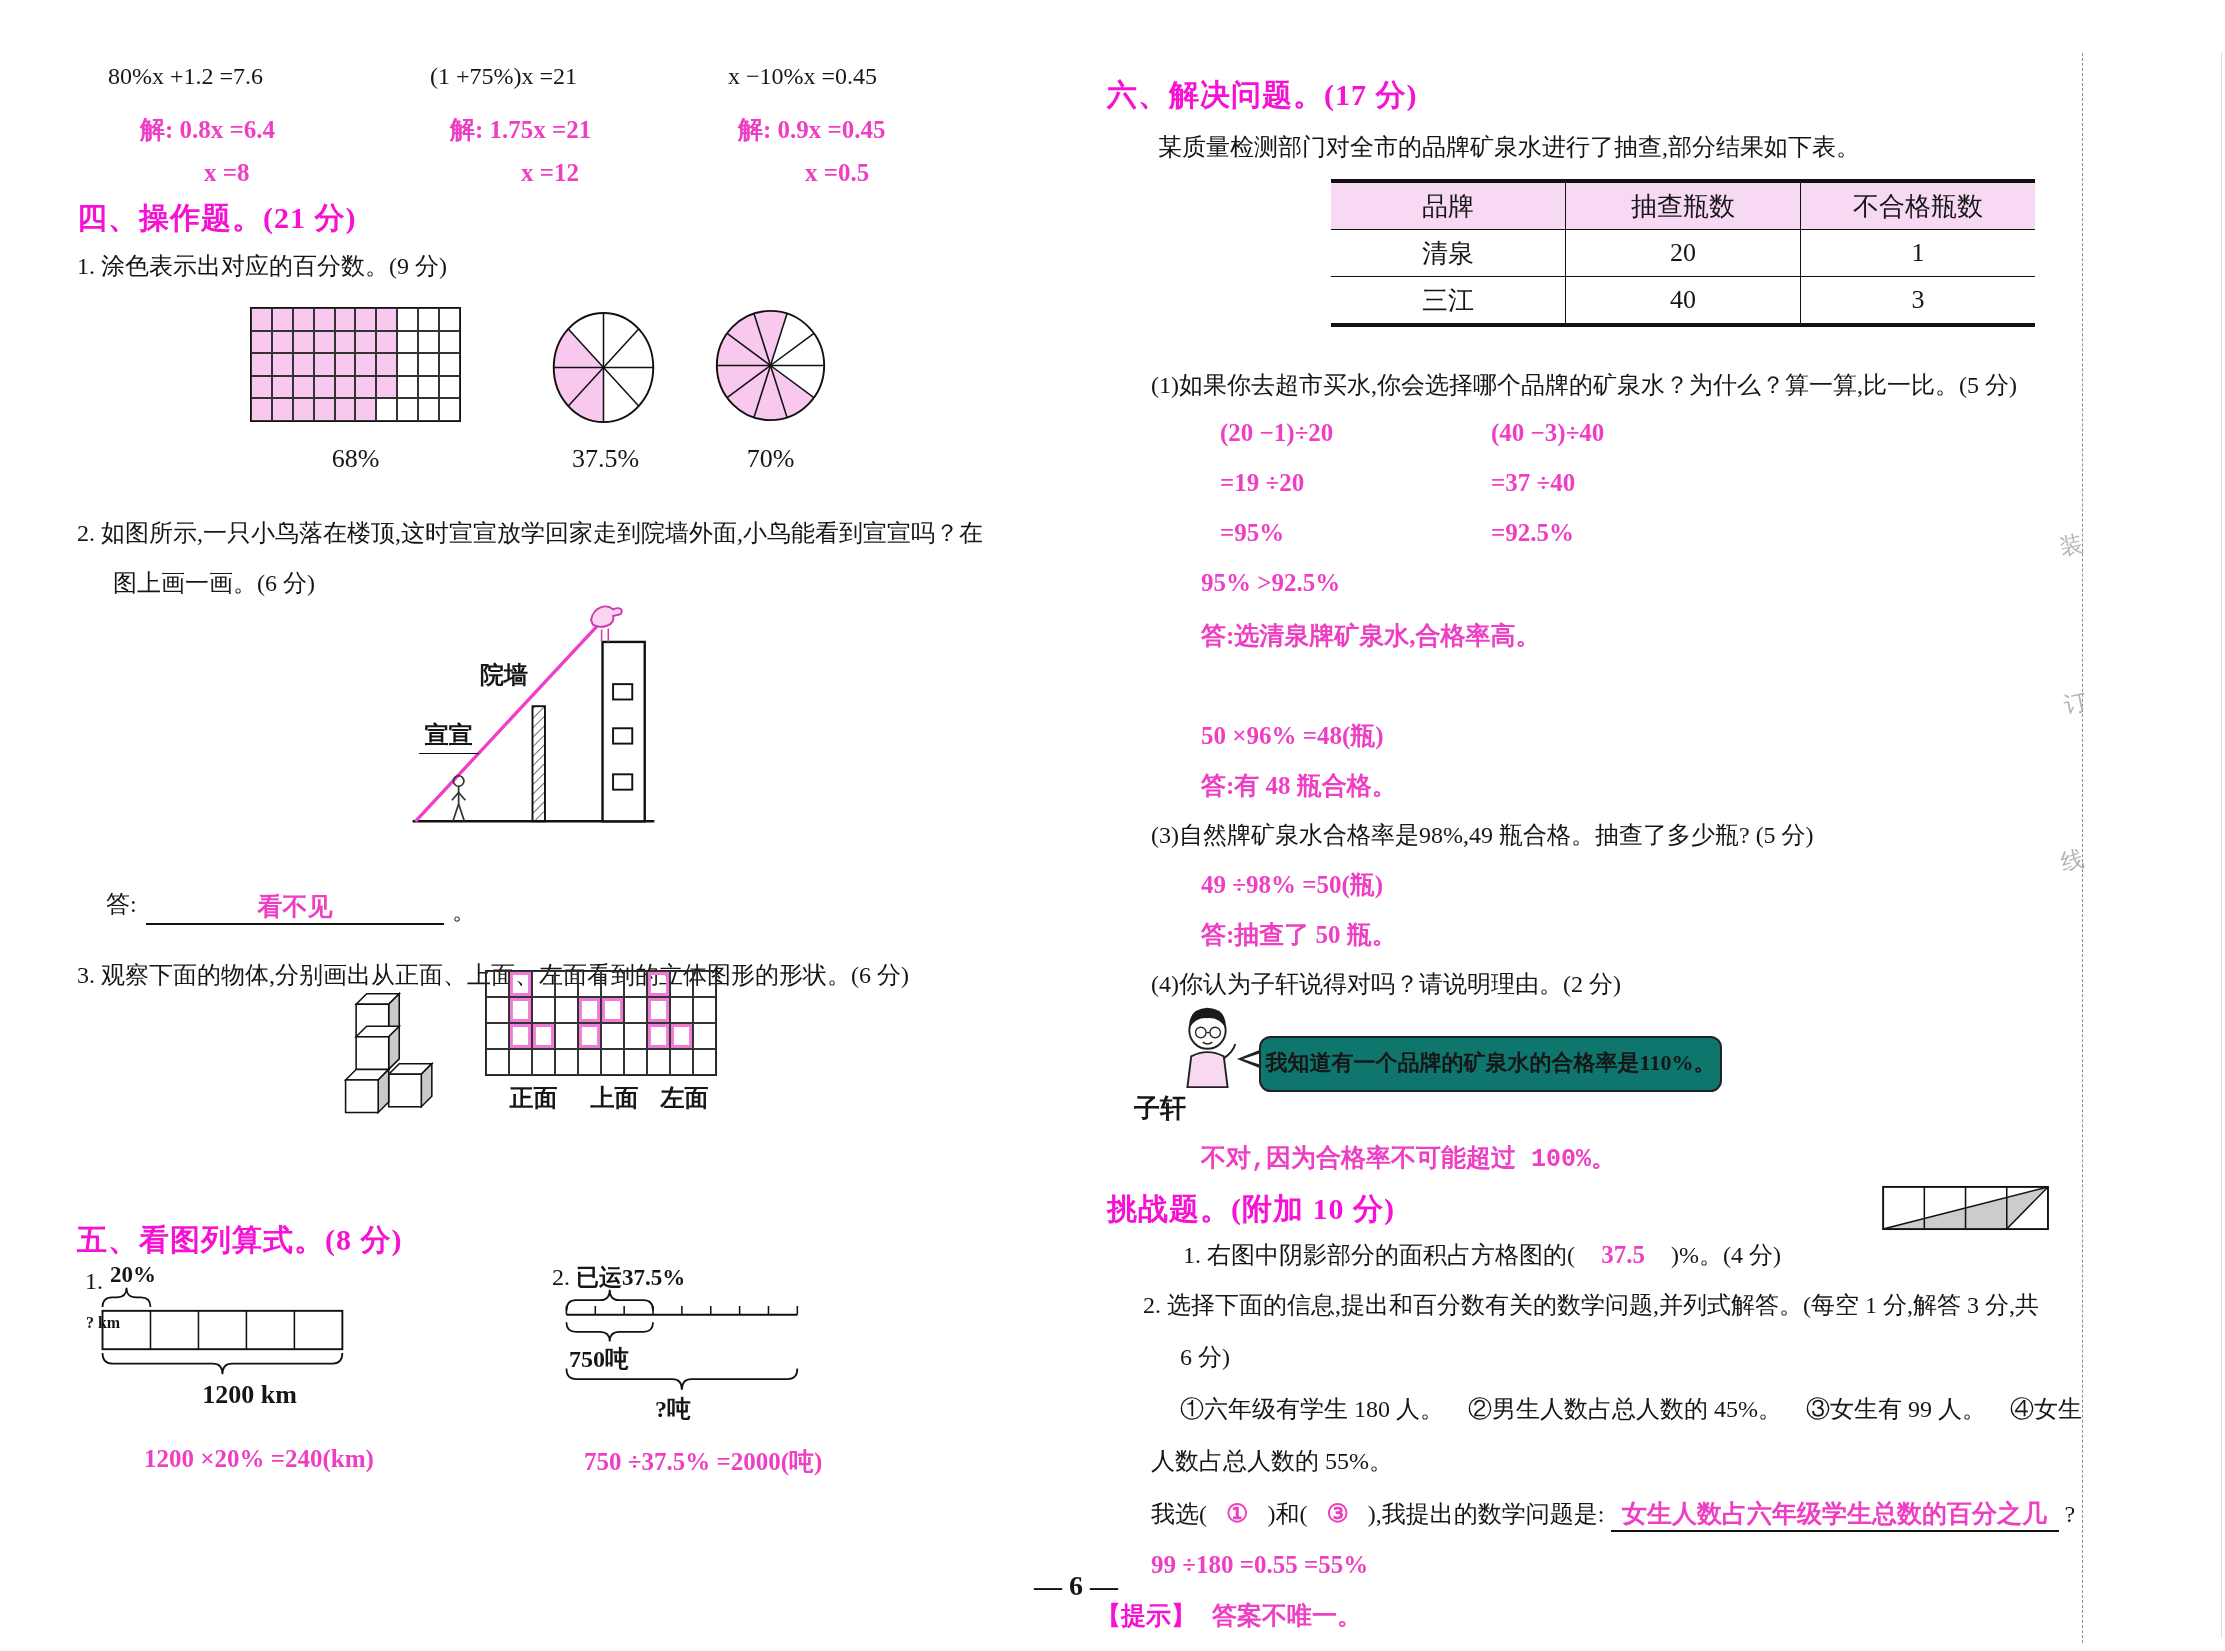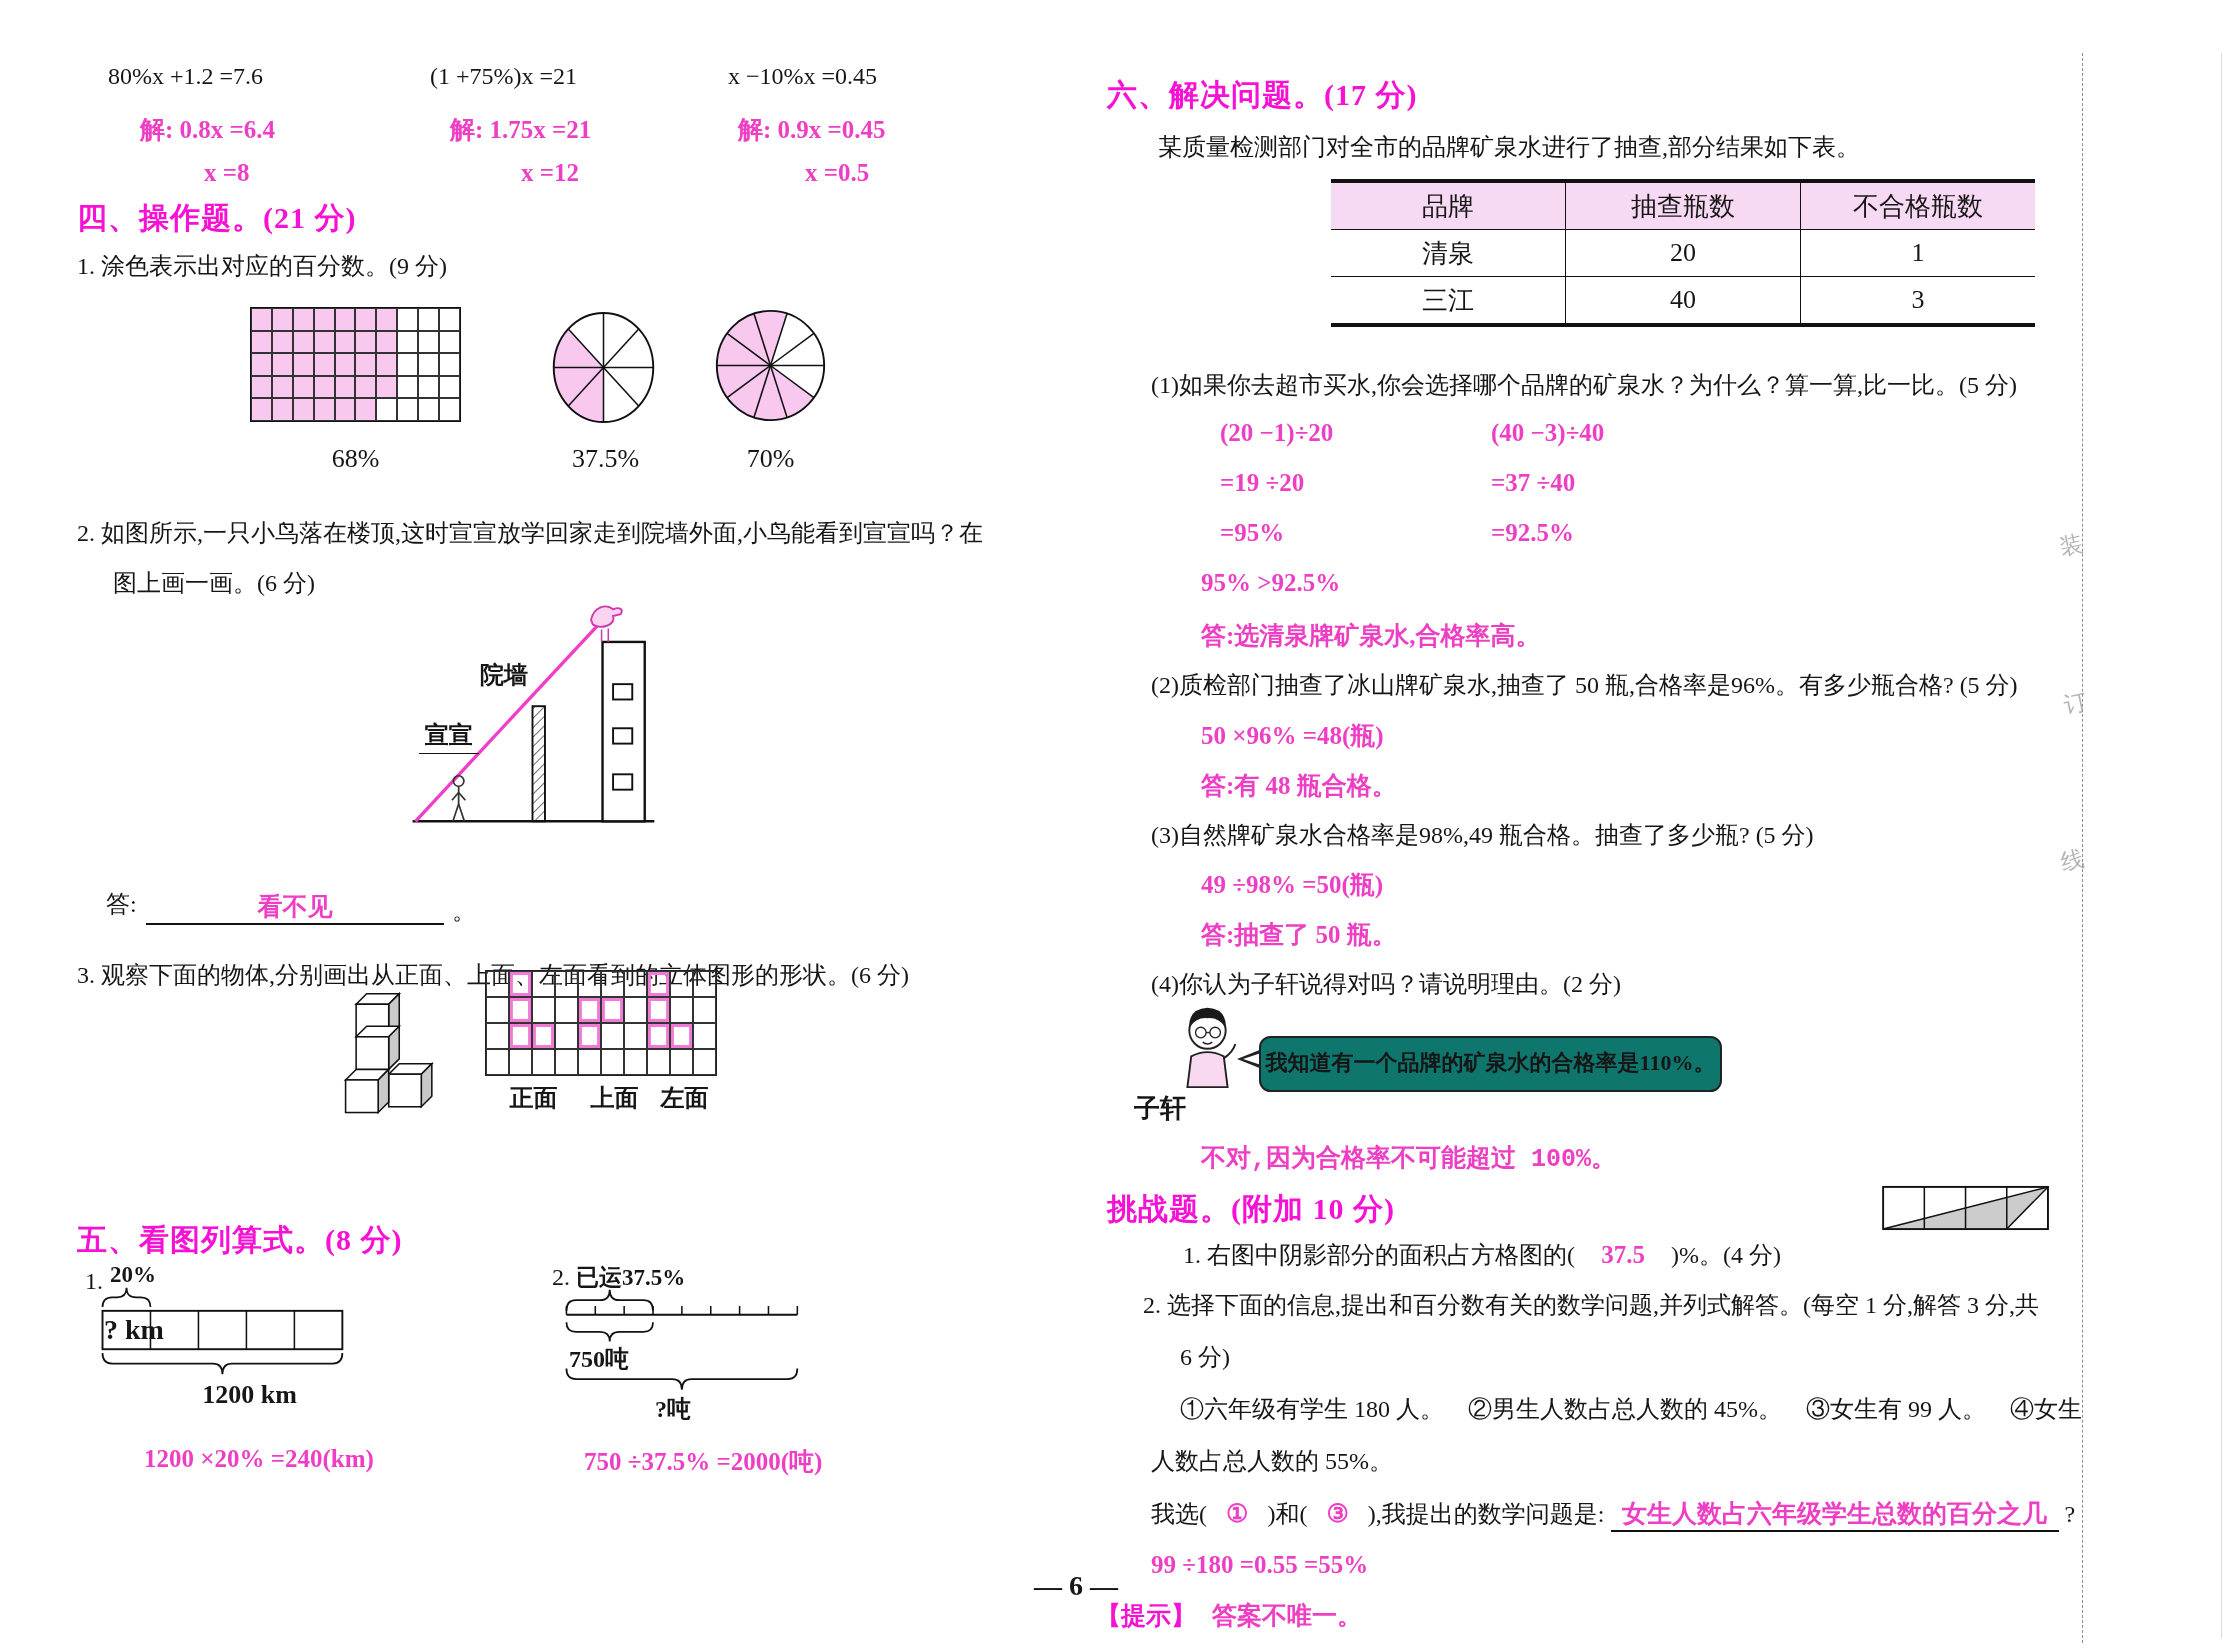--- a/index.html
+++ b/index.html
@@ -260,21 +260,21 @@
   <div class="abs b" style="left:110px;top:1262px;font-size:23px;">20%</div>
   <div class="abs" id="barFig1" style="left:91px;top:1280px;"><svg width="307" height="125" viewBox="0 0 320 130">
         <path d="M 12 28 Q 12 18 22 18 L 27 18 Q 37 18 37 8 Q 37 18 47 18 L 52 18 Q 62 18 62 28" fill="none" stroke="#111" stroke-width="1.8"></path>
         <rect x="12" y="32" width="250" height="40" fill="none" stroke="#111" stroke-width="2"></rect>
         <line x1="62" y1="32" x2="62" y2="72" stroke="#111" stroke-width="1.6"></line>
         <line x1="112" y1="32" x2="112" y2="72" stroke="#111" stroke-width="1.6"></line>
         <line x1="162" y1="32" x2="162" y2="72" stroke="#111" stroke-width="1.6"></line>
         <line x1="212" y1="32" x2="212" y2="72" stroke="#111" stroke-width="1.6"></line>
         <path d="M 12 76 Q 12 87 22 87 L 127 87 Q 137 87 137 98 Q 137 87 147 87 L 252 87 Q 262 87 262 76" fill="none" stroke="#111" stroke-width="1.8"></path>
       </svg></div>
-  <div class="abs b ctr" style="left:104px;top:1314px;width:50px;font-size:28px;">? km</div>
+  <div class="abs b ctr" style="left:78px;top:1314px;width:50px;font-size:16px;">? km</div>
   <div class="abs b ctr" style="left:134px;top:1380px;width:231px;font-size:26px;">1200 km</div>
   <div class="abs pink" style="left:144px;top:1445px;">1200 ×20% =240(km)</div>
 
   <div class="abs q" style="left:552px;top:1262px;"><span>2.</span> <span class="b" style="font-size:23px;">已运37.5%</span></div>
   <div class="abs" id="barFig2" style="left:552px;top:1280px;"><svg width="279" height="154" viewBox="0 0 290 160">
         <path d="M 15 32 Q 15 21 25 21 L 50 21 Q 60 21 60 10 Q 60 21 70 21 L 95 21 Q 105 21 105 32" fill="none" stroke="#111" stroke-width="1.8"></path>
         <line x1="15" y1="36" x2="255" y2="36" stroke="#111" stroke-width="2"></line>
         <line x1="15" y1="27" x2="15" y2="36" stroke="#111" stroke-width="1.6"></line>
         <line x1="45" y1="27" x2="45" y2="36" stroke="#111" stroke-width="1.6"></line>
         <line x1="75" y1="27" x2="75" y2="36" stroke="#111" stroke-width="1.6"></line>
@@ -319,21 +319,20 @@
   <div class="abs q" style="left:1151px;top:369px;">(1)如果你去超市买水,你会选择哪个品牌的矿泉水？为什么？算一算,比一比。(5 分)</div>
   <div class="abs pink" style="left:1220px;top:419px;">(20 −1)÷20</div>
   <div class="abs pink" style="left:1491px;top:419px;">(40 −3)÷40</div>
   <div class="abs pink" style="left:1220px;top:469px;">=19 ÷20</div>
   <div class="abs pink" style="left:1491px;top:469px;">=37 ÷40</div>
   <div class="abs pink" style="left:1220px;top:519px;">=95%</div>
   <div class="abs pink" style="left:1491px;top:519px;">=92.5%</div>
   <div class="abs pink" style="left:1201px;top:569px;">95% &gt;92.5%</div>
   <div class="abs pink" style="left:1201px;top:619px;">答:选清泉牌矿泉水,合格率高。</div>
 
-  <div class="abs q" style="left:1151px;top:669px;">(2)质检部门抽查了冰山牌矿泉水,抽查了 50 瓶,合格率是96%。有多少瓶合格? (5 分)</div>
   <div class="abs pink" style="left:1201px;top:719px;">50 ×96% =48(瓶)</div>
   <div class="abs pink" style="left:1201px;top:769px;">答:有 48 瓶合格。</div>
 
   <div class="abs q" style="left:1151px;top:819px;">(3)自然牌矿泉水合格率是98%,49 瓶合格。抽查了多少瓶? (5 分)</div>
   <div class="abs pink" style="left:1201px;top:868px;">49 ÷98% =50(瓶)</div>
   <div class="abs pink" style="left:1201px;top:918px;">答:抽查了 50 瓶。</div>
 
   <div class="abs q" style="left:1151px;top:968px;">(4)你认为子轩说得对吗？请说明理由。(2 分)</div>
   <div class="abs" id="avatarFig" style="left:1174px;top:999px;"><svg width="67" height="91" viewBox="0 0 70 95">
         <path d="M14,92 L18,60 Q35,51 52,60 L56,92 Z" fill="#f9d9f1" stroke="#222" stroke-width="2"></path>

